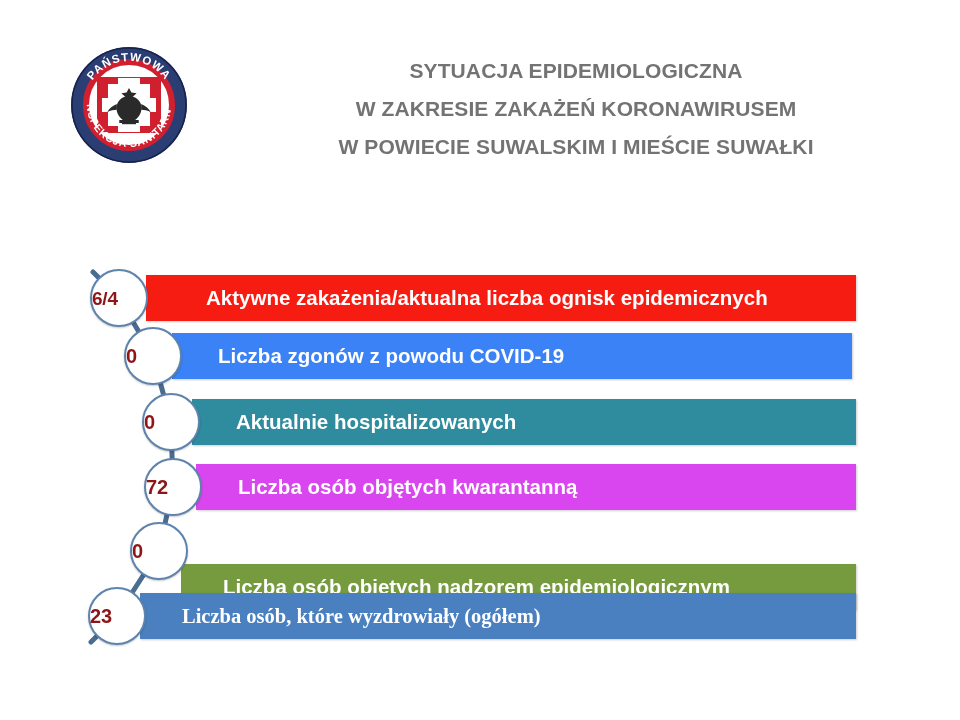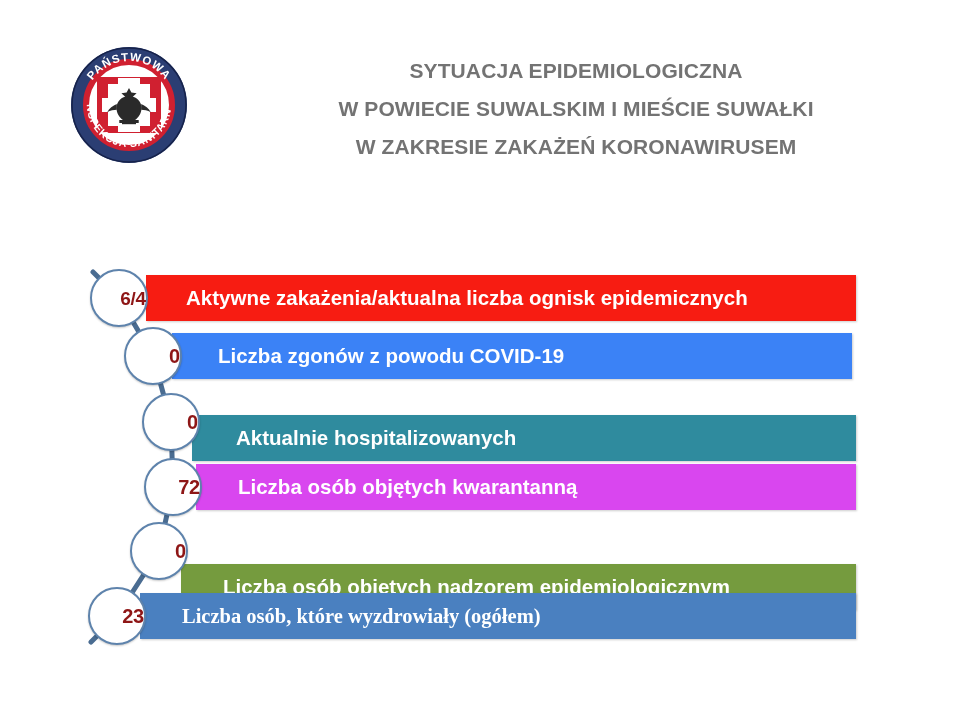--- a/index.html
+++ b/index.html
@@ -96,21 +96,21 @@
   .badge {
     position: absolute;
     width: 58px;
     height: 58px;
     border-radius: 50%;
     background: #ffffff;
     border: 2.5px solid #5E83AC;
     box-sizing: border-box;
     display: flex;
     align-items: center;
-    justify-content: flex-end;
+    justify-content: flex-start;
     box-shadow: 0 1px 2px rgba(0,0,0,0.22);
   }
   .badge-value {
     color: #8E1616;
     font-size: 20px;
     font-weight: bold;
     line-height: 1;
     letter-spacing: -0.2px;
   }
   .badge-value.wide { font-size: 19px; }
@@ -147,47 +147,47 @@
         <textPath href="#arcTop" startOffset="50%" text-anchor="middle">PAŃSTWOWA</textPath>
       </text>
       <text font-family="Liberation Sans, sans-serif" font-size="10.5" font-weight="bold" fill="#ffffff" letter-spacing="0.9">
         <textPath href="#arcBot" startOffset="50%" text-anchor="middle">INSPEKCJA SANITARNA</textPath>
       </text>
     </svg>
   </div>
 
   <div class="header">
     <div class="title-line">SYTUACJA EPIDEMIOLOGICZNA</div>
+    <div class="title-line">W ZAKRESIE ZAKAŻEŃ KORONAWIRUSEM</div>
     <div class="title-line">W POWIECIE SUWALSKIM I MIEŚCIE SUWAŁKI</div>
-    <div class="title-line">W ZAKRESIE ZAKAŻEŃ KORONAWIRUSEM</div>
   </div>
 
   <div class="chart">
     <svg class="connector-svg" id="connector-svg" viewBox="0 0 960 720" xmlns="http://www.w3.org/2000/svg">
         <path d="M93,272 L119,298 L153,356 L171,422 L173,487 L159,551 L117,616 L91,642" fill="none" stroke="#4A6C91" stroke-width="5" stroke-linecap="round" stroke-linejoin="round"></path>
       </svg>
     <div id="rows-host">
         <div class="bar-row" style="left: 0px; top: 275px; width: 960px;">
-          <div class="bar" style="left: 146px; width: 710px; background: rgb(247, 28, 18); padding-left: 40px;">
+          <div class="bar" style="left: 146px; width: 710px; background: rgb(247, 28, 18); padding-left: 60px;">
             <span class="bar-label">Aktywne zakażenia/aktualna liczba ognisk epidemicznych</span>
           </div>
           <div class="badge" style="left: 90px; top: -6px;">
             <span class="badge-value wide">6/4</span>
           </div>
         </div>
         <div class="bar-row" style="left: 0px; top: 333px; width: 960px;">
           <div class="bar" style="left: 172px; width: 680px; background: #3b82f6; padding-left: 46px;">
             <span class="bar-label">Liczba zgonów z powodu COVID-19</span>
           </div>
           <div class="badge" style="left: 124px; top: -6px;">
             <span class="badge-value">0</span>
           </div>
         </div>
         <div class="bar-row" style="left: 0px; top: 399px; width: 960px;">
-          <div class="bar" style="left: 192px; width: 664px; background: rgb(47, 139, 158); padding-left: 44px; margin-top: 16px;">
+          <div class="bar" style="left: 192px; width: 664px; background: rgb(47, 139, 158); padding-left: 44px;">
             <span class="bar-label">Aktualnie hospitalizowanych</span>
           </div>
           <div class="badge" style="left: 142px; top: -6px;">
             <span class="badge-value">0</span>
           </div>
         </div>
         <div class="bar-row" style="left: 0px; top: 464px; width: 960px;">
           <div class="bar" style="left: 196px; width: 660px; background: #d946ef; padding-left: 42px;">
             <span class="bar-label">Liczba osób objętych kwarantanną</span>
           </div>

